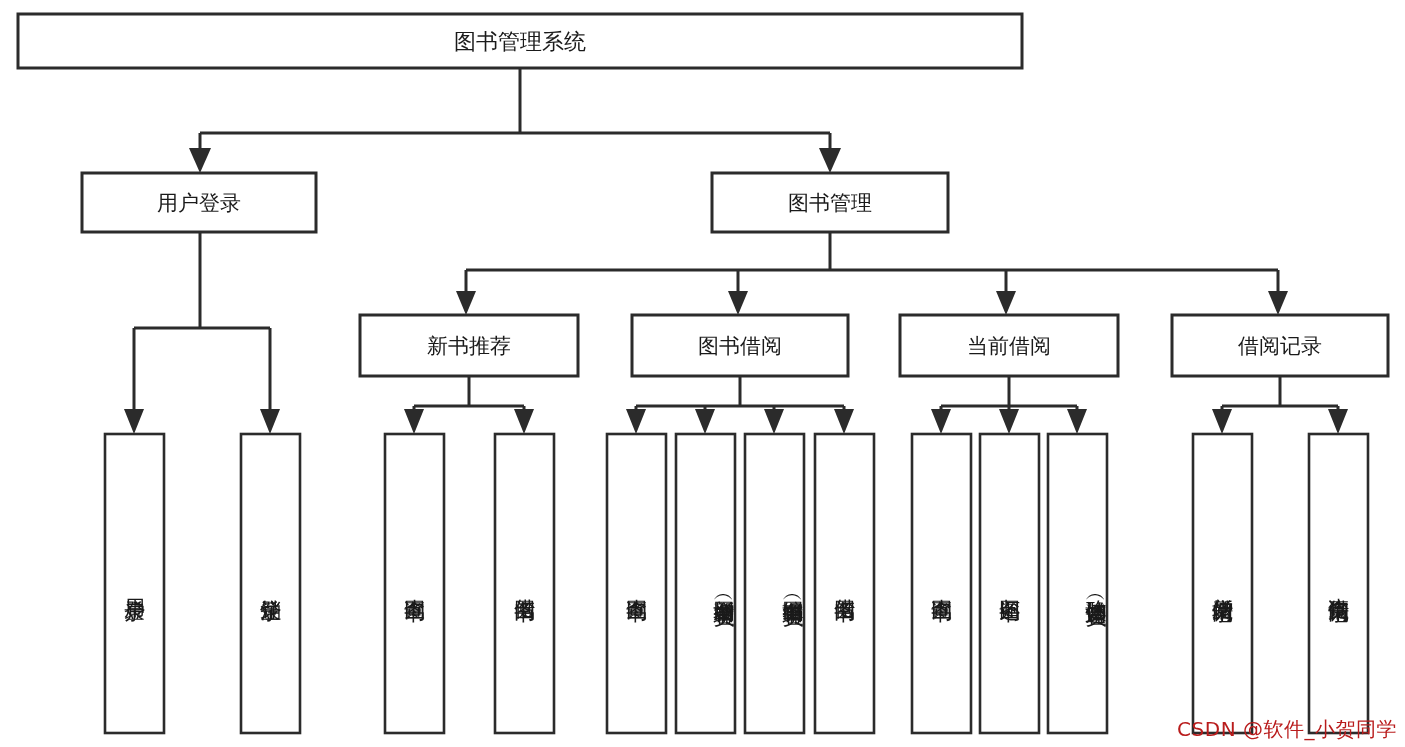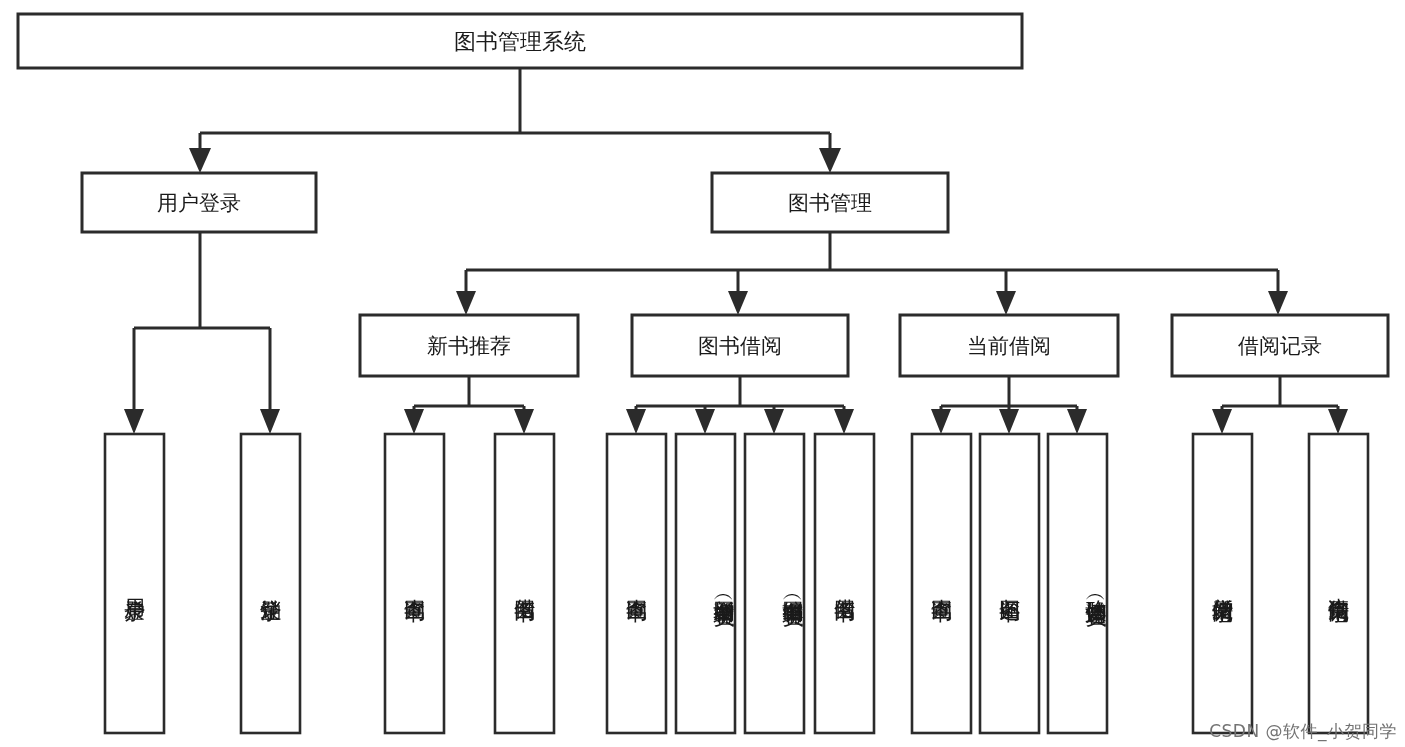--- a/index.html
+++ b/index.html
@@ -74,22 +74,22 @@
     pointer-events: none;
   }
   .vlabel.center-v {
     align-items: center;
   }
   .watermark {
     position: absolute;
     right: 8px;
     bottom: 4px;
     font-family: "DejaVu Sans", "Liberation Sans", sans-serif;
-    font-size: 17px;
-    color: #737373;
+    font-size: 20px;
+    color: #b91c1c;
     letter-spacing: 0.5px;
     white-space: nowrap;
   }
 </style>
 </head>
 <body>
 
 <div id="chart-root">
 
   <svg class="diagram" viewBox="0 0 1405 747">

